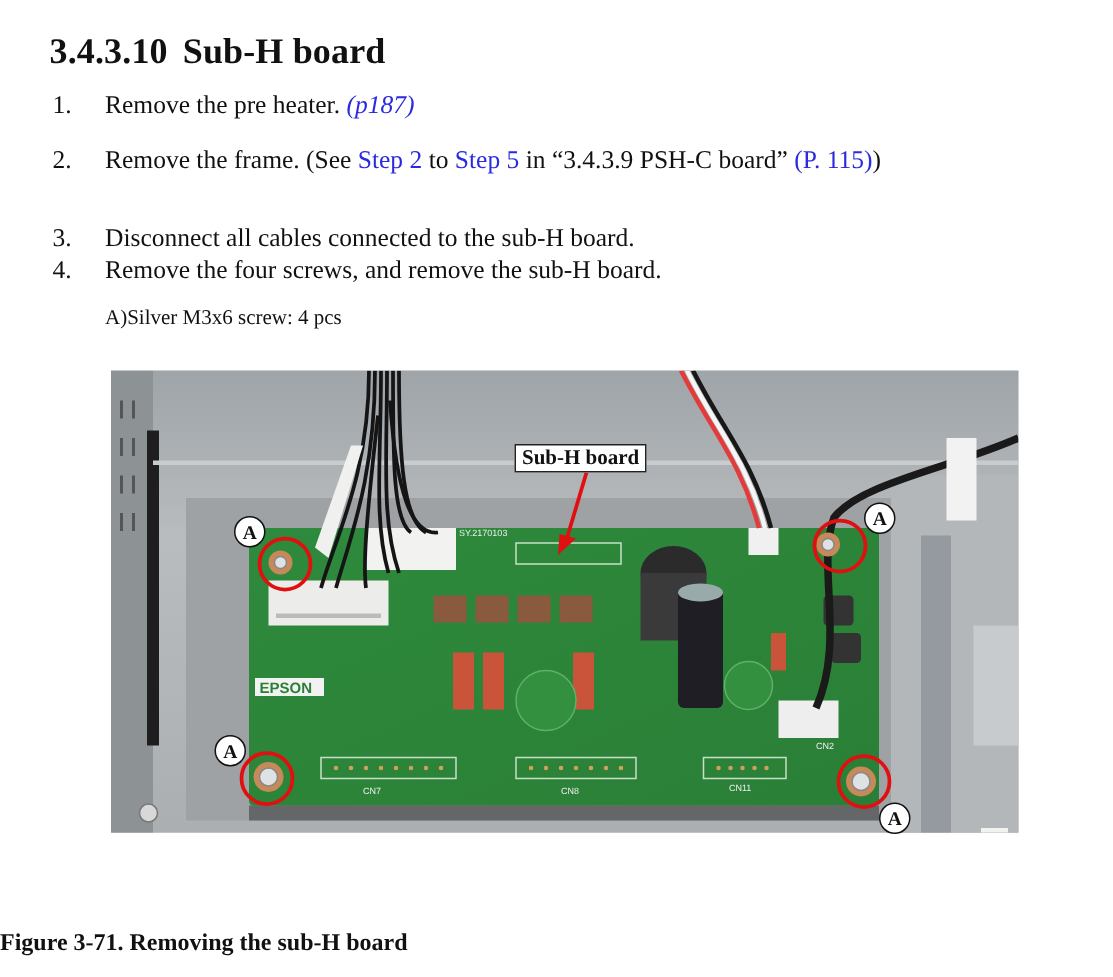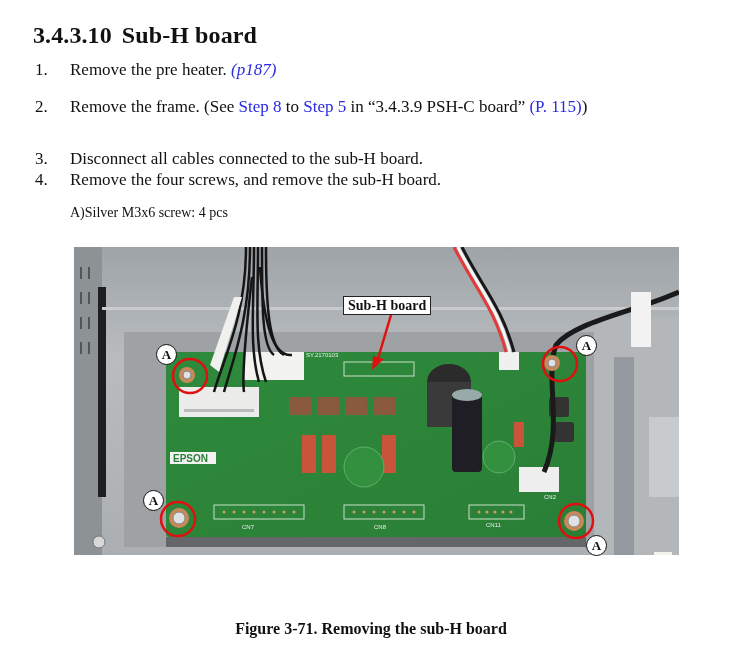--- a/index.html
+++ b/index.html
@@ -6,39 +6,39 @@
   body { width:742px; height:651px; position:relative; overflow:hidden;
          font-family:"Liberation Serif", "DejaVu Serif", serif; color:#111; }
   .heading { position:absolute; left:33px; top:22px; font-size:24px; font-weight:bold; letter-spacing:0.1px; }
   .heading .num { margin-right:10px; }
   .step { position:absolute; left:35px; font-size:17px; white-space:nowrap; }
   .step .n { display:inline-block; width:35px; }
   .link { color:#2a2ae0; }
   .link.it { font-style:italic; }
   .sub { position:absolute; left:70px; top:205px; font-size:14px; }
   .figure { position:absolute; left:74px; top:247px; width:605px; height:308px; overflow:hidden; background:#a9adb0; }
-  .caption { position:absolute; left:0; width:742px; top:620px; text-align:center; font-size:16px; font-weight:bold; }
+  .caption { position:absolute; left:0; width:742px; top:620px; font-size:16px; font-weight:bold; }
   .label-box { position:absolute; left:343px; top:296px; background:#fff; border:1.5px solid #222;
                font-size:14px; font-weight:bold; padding:0 4px; line-height:17px; }
   .callout { position:absolute; width:19px; height:19px; border-radius:50%; background:#fff; border:1.5px solid #111;
              font-size:13px; font-weight:bold; text-align:center; line-height:19px; }
 </style>
 </head>
 <body>
 
 <div class="heading">
   <span class="num">3.4.3.10</span><span>Sub-H board</span>
 </div>
 
 <div class="step" style="top:60px">
   <span class="n">1.</span><span>Remove the pre heater. </span><span class="link it">(p187)</span>
 </div>
 
 <div class="step" style="top:97px">
-  <span class="n">2.</span><span>Remove the frame. (See </span><span class="link">Step 8</span><span> to </span><span class="link">Step 5</span><span> in “3.4.3.9 PSH-C board” </span><span class="link">(P. 115)</span><span>)</span>
+  <span class="n">2.</span><span>Remove the frame. (See </span><span class="link">Step 2</span><span> to </span><span class="link">Step 5</span><span> in “3.4.3.9 PSH-C board” </span><span class="link">(P. 115)</span><span>)</span>
 </div>
 
 <div class="step" style="top:149px">
   <span class="n">3.</span><span>Disconnect all cables connected to the sub-H board.</span>
 </div>
 
 <div class="step" style="top:170px">
   <span class="n">4.</span><span>Remove the four screws, and remove the sub-H board.</span>
 </div>
 

